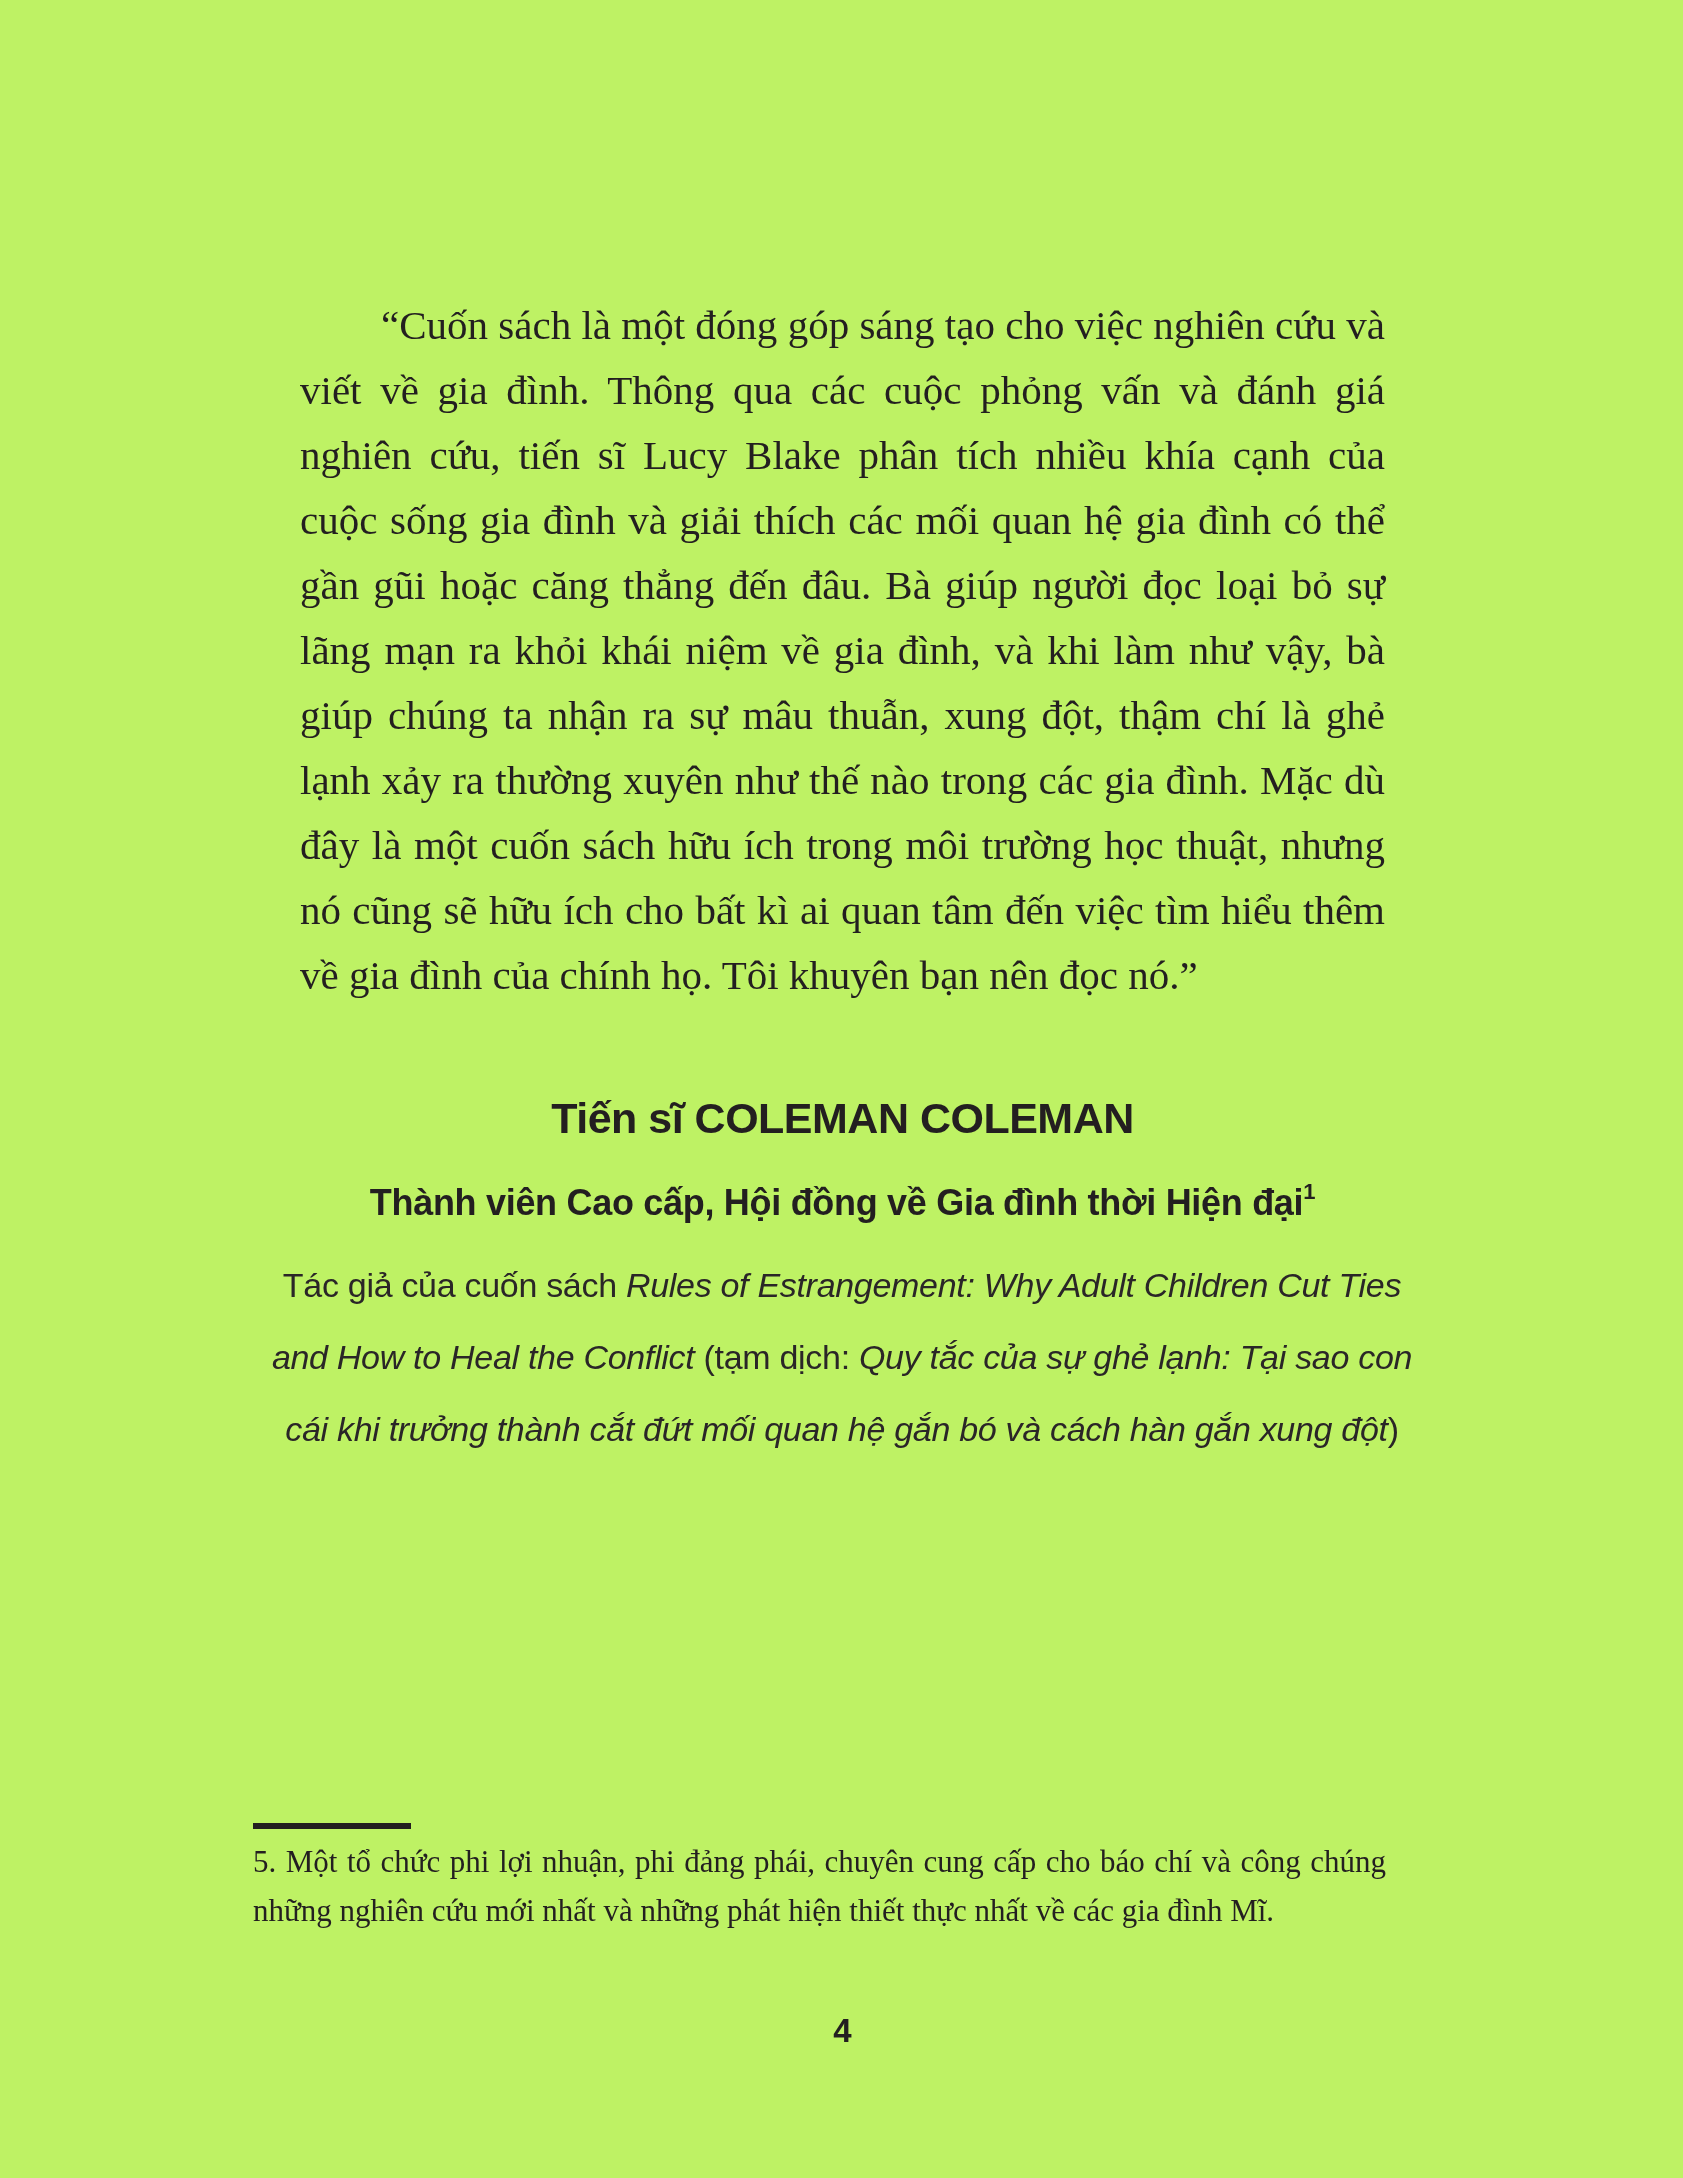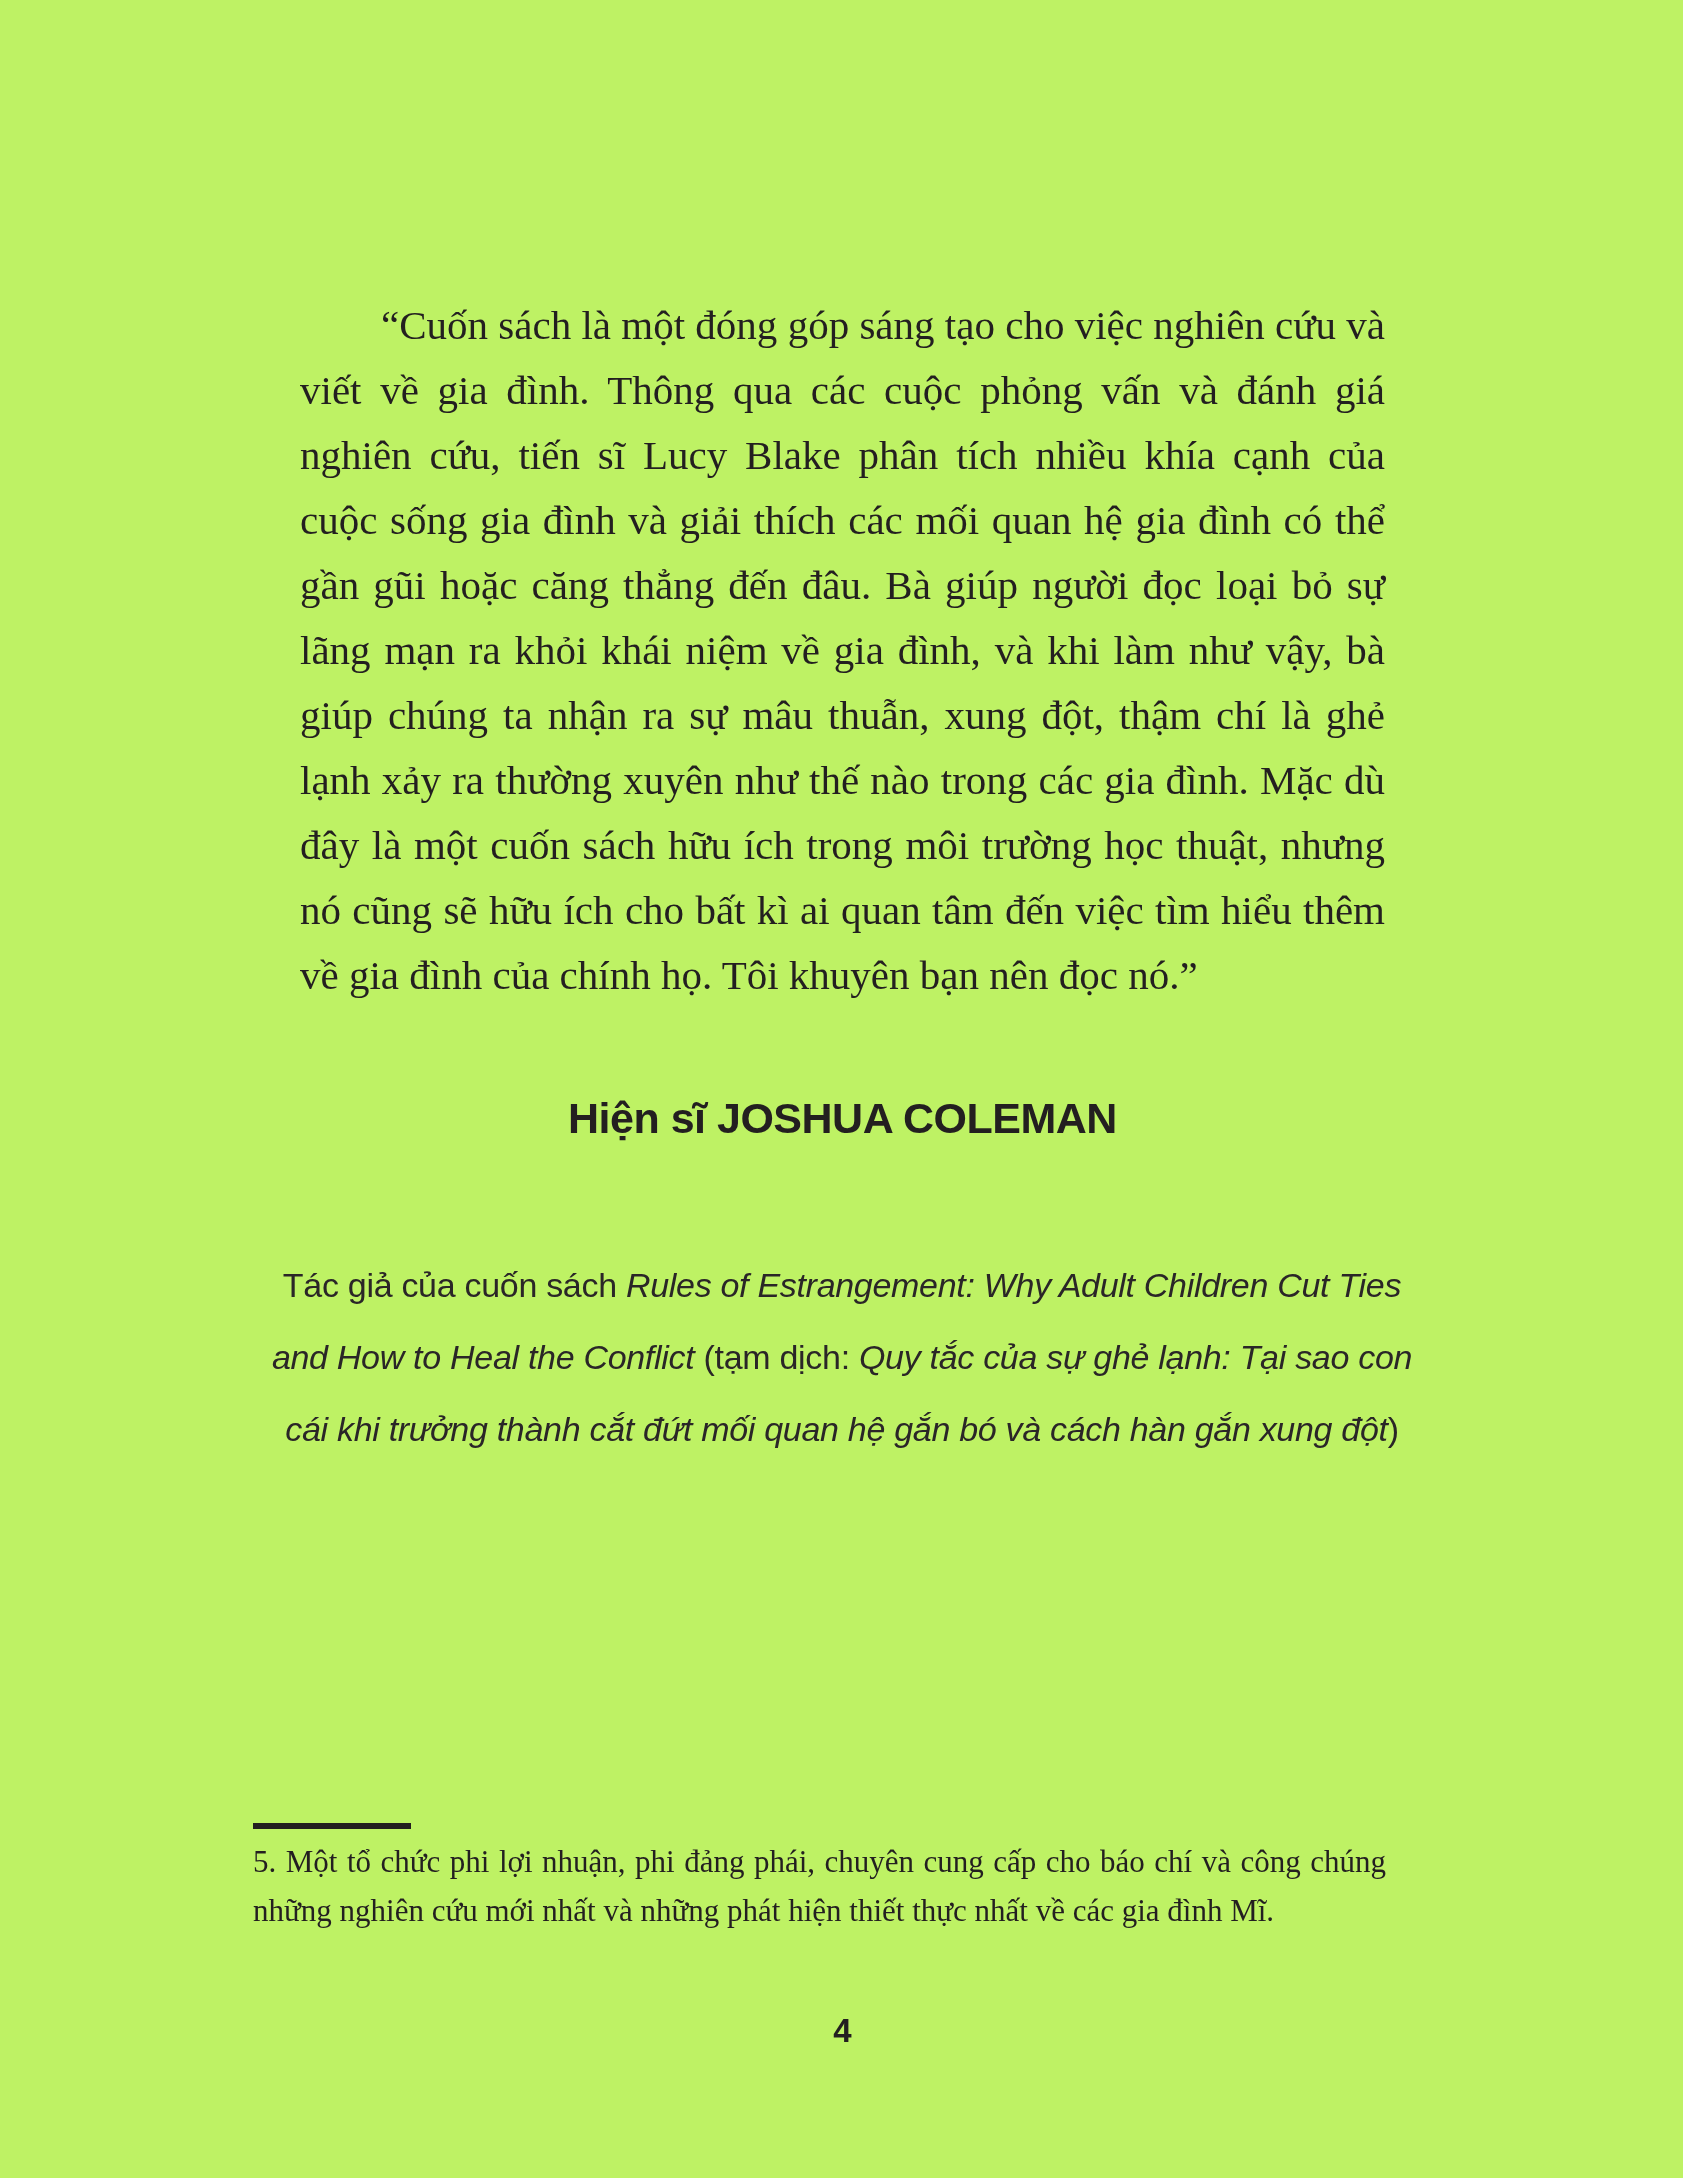--- a/index.html
+++ b/index.html
@@ -121,22 +121,23 @@
     margin: 0;
   }
 </style>
 </head>
 <body>
 
 <div class="page">
 
   <p class="quote">“Cuốn sách là một đóng góp sáng tạo cho việc nghiên cứu và viết về gia đình. Thông qua các cuộc phỏng vấn và đánh giá nghiên cứu, tiến sĩ Lucy Blake phân tích nhiều khía cạnh của cuộc sống gia đình và giải thích các mối quan hệ gia đình có thể gần gũi hoặc căng thẳng đến đâu. Bà giúp người đọc loại bỏ sự lãng mạn ra khỏi khái niệm về gia đình, và khi làm như vậy, bà giúp chúng ta nhận ra sự mâu thuẫn, xung đột, thậm chí là ghẻ lạnh xảy ra thường xuyên như thế nào trong các gia đình. Mặc dù đây là một cuốn sách hữu ích trong môi trường học thuật, nhưng nó cũng sẽ hữu ích cho bất kì ai quan tâm đến việc tìm hiểu thêm về gia đình của chính họ. Tôi khuyên bạn nên đọc nó.”</p>
 
-  <p class="attr-name">Hiện sĩ JOSHUA COLEMAN</p>
+  <p class="attr-name">Tiến sĩ COLEMAN COLEMAN</p>
 
+  <p class="attr-role"><span>Thành viên Cao cấp, Hội đồng về Gia đình thời Hiện đại</span><sup>1</sup></p>
 
   <p class="credit"><span>Tác giả của cuốn sách </span><span class="italic">Rules of Estrangement: Why Adult Children Cut Ties and How to Heal the Conflict</span><span> (tạm dịch: </span><span class="italic">Quy tắc của sự ghẻ lạnh: Tại sao con cái khi trưởng thành cắt đứt mối quan hệ gắn bó và cách hàn gắn xung đột</span><span>)</span></p>
 
   <div class="footnote-rule"></div>
 
   <p class="footnote">5. Một tổ chức phi lợi nhuận, phi đảng phái, chuyên cung cấp cho báo chí và công chúng những nghiên cứu mới nhất và những phát hiện thiết thực nhất về các gia đình Mĩ.</p>
 
   <p class="page-number">4</p>
 
 </div>

